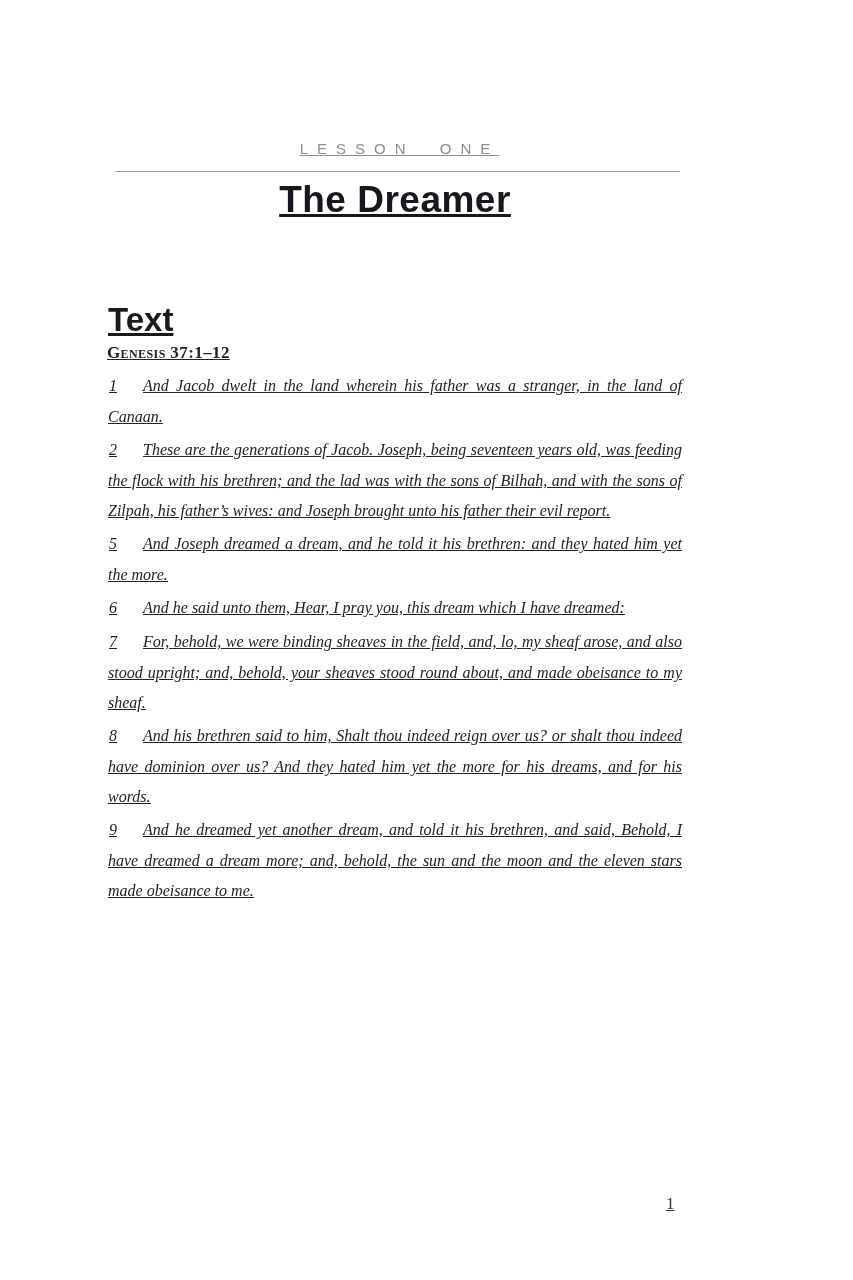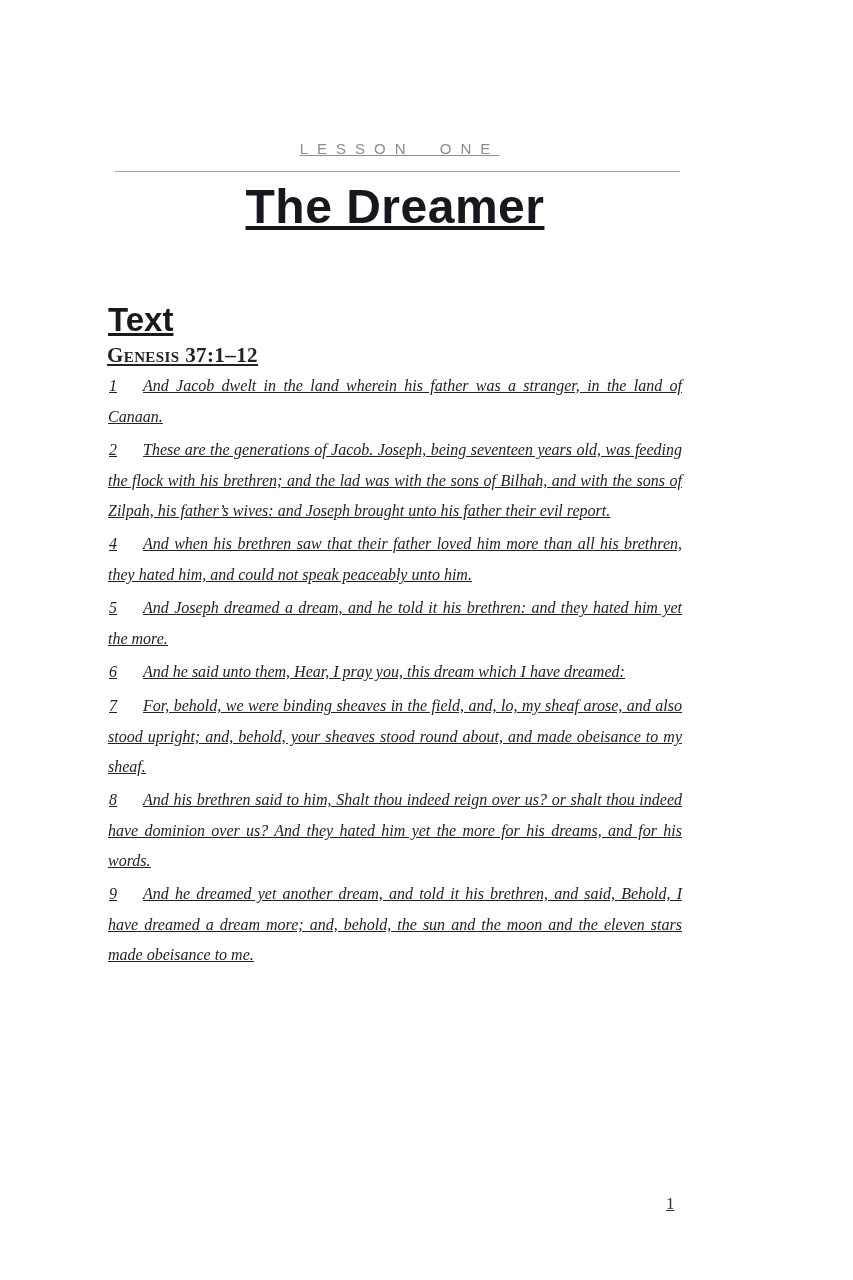--- a/index.html
+++ b/index.html
@@ -40,21 +40,21 @@
     border: none;
     border-top: 1px solid var(--rule-gray, #a3a3a3);
   }
   .lesson-title {
     position: absolute;
     top: 176px;
     left: 104px;
     width: 578px;
     text-align: center;
     font-family: "Liberation Sans", sans-serif;
-    font-size: 48px;
+    font-size: 37px;
     font-weight: 700;
     letter-spacing: 0.5px;
     color: var(--title-dark, #17171f);
   }
 
   
   .section-heading {
     position: absolute;
     top: 298px;
     left: 105px;
@@ -63,21 +63,21 @@
     font-weight: 700;
     color: #1a1a1a;
   }
   .passage-ref {
     position: absolute;
     top: 340px;
     left: 104px;
     font-family: "Liberation Serif", serif;
     font-variant: small-caps;
     font-weight: 600;
-    font-size: 21px;
+    font-size: 17px;
     letter-spacing: 0.4px;
     color: var(--text-dark, #222222);
   }
 
   
   .verses {
     position: absolute;
     top: 366px;
     left: 104px;
     width: 578px;
@@ -117,21 +117,20 @@
     <hr class="header-rule">
     <h1 class="lesson-title">The Dreamer</h1>
   </header>
 
   <main>
     <h2 class="section-heading">Text</h2>
     <h3 class="passage-ref">Genesis 37:1–12</h3>
     <div class="verses">
         <p class="verse"><span class="vnum">1</span><span>And Jacob dwelt in the land wherein his father was a stranger, in the land of Canaan.</span></p>
         <p class="verse"><span class="vnum">2</span><span>These are the generations of Jacob. Joseph, being seventeen years old, was feeding the flock with his brethren; and the lad was with the sons of Bilhah, and with the sons of Zilpah, his father’s wives: and Joseph brought unto his father their evil report.</span></p>
-        <p class="verse"><span class="vnum">4</span><span>And when his brethren saw that their father loved him more than all his brethren, they hated him, and could not speak peaceably unto him.</span></p>
         <p class="verse"><span class="vnum">5</span><span>And Joseph dreamed a dream, and he told it his brethren: and they hated him yet the more.</span></p>
         <p class="verse"><span class="vnum">6</span><span>And he said unto them, Hear, I pray you, this dream which I have dreamed:</span></p>
         <p class="verse"><span class="vnum">7</span><span>For, behold, we were binding sheaves in the field, and, lo, my sheaf arose, and also stood upright; and, behold, your sheaves stood round about, and made obeisance to my sheaf.</span></p>
         <p class="verse"><span class="vnum">8</span><span>And his brethren said to him, Shalt thou indeed reign over us? or shalt thou indeed have dominion over us? And they hated him yet the more for his dreams, and for his words.</span></p>
         <p class="verse"><span class="vnum">9</span><span>And he dreamed yet another dream, and told it his brethren, and said, Behold, I have dreamed a dream more; and, behold, the sun and the moon and the eleven stars made obeisance to me.</span></p>
       </div>
   </main>
 
   <footer>
     <span class="page-number">1</span>

